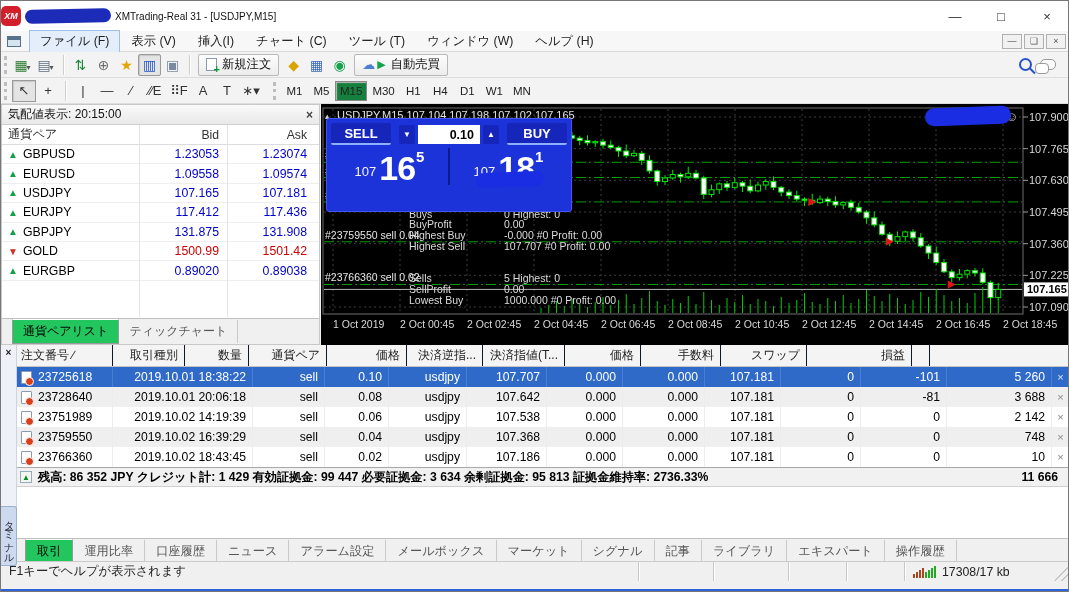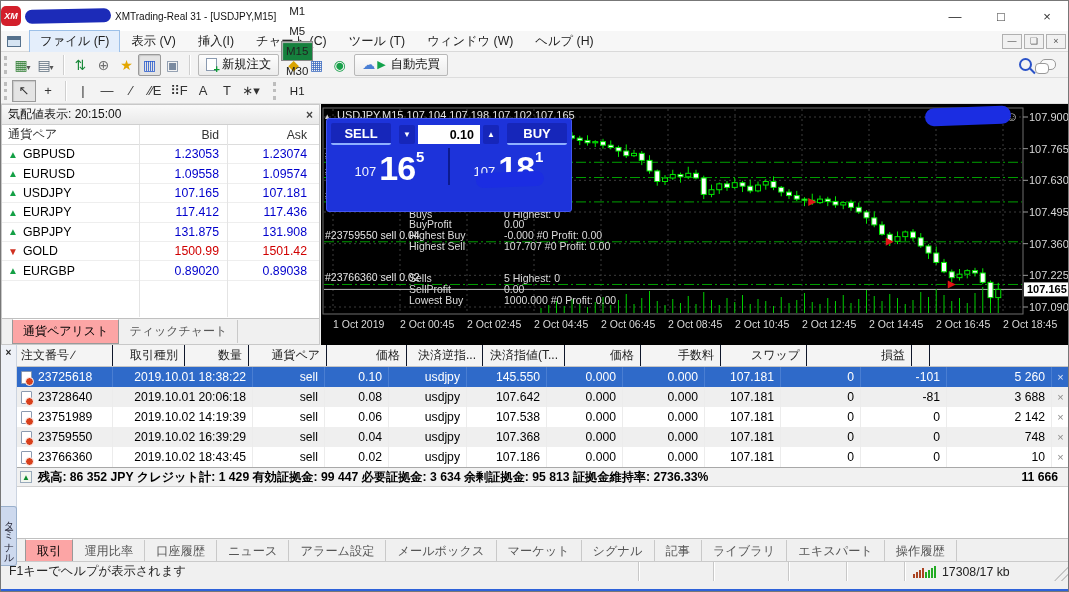--- a/index.html
+++ b/index.html
@@ -65,21 +65,21 @@
   .mw-c0 { width:137px; padding-left:6px; } .mw-c1 { width:88px; text-align:right; padding-right:8px; } .mw-c2 { width:88px; text-align:right; padding-right:8px; }
   .mwrow { height:19.4px; display:flex; align-items:center; font-size:12.3px; border-bottom:1px solid #eee; }
   .mwrow .sym { width:137px; padding-left:6px; display:flex; align-items:center; gap:5px; color:#000; }
   .mwrow .arr { font-size:10px; }
   .mwrow.up .arr { color:#14a045; } .mwrow.down .arr { color:#d03020; }
   .mwrow .num { width:88px; text-align:right; padding-right:8px; color:#0000cc; }
   .mwrow.down .num { color:#d00000; }
   .mw-colsep { position:absolute; top:20px; bottom:27px; width:1px; background:#e4e4e4; }
   .mw-tabs { position:absolute; left:0; right:0; top:213px; height:26px; background:#f0f0f0; border-top:1px solid #c0c0c0; display:flex; align-items:flex-start; padding:0 0 0 10px; font-size:12px; }
   .btab { padding:3px 10px; color:#555; border-right:1px solid #c9c9c9; margin-top:1px; }
-  .btab.active { background:#fca5a5; border:1px solid #999; border-top-color:#fff; color:#000; margin-top:0; }
+  .btab.active { background:#22c55e; border:1px solid #999; border-top-color:#fff; color:#000; margin-top:0; }
 
   
   .chartwin { position:absolute; left:320px; top:103px; width:749px; height:241px; background:#000; }
   .chartwin svg { position:absolute; left:0; top:0; }
   .octrade { position:absolute; left:5px; top:14px; width:246px; height:94px; background:#1d33da; border:1px solid #4456f0; border-radius:3px; z-index:5; padding:4px; color:#fff; }
   .oc-row1 { display:flex; align-items:center; gap:3px; }
   .oc-btn { background:#1626ba; border-bottom:2px solid #8fb0ff; border-radius:2px; width:60px; text-align:center; font-size:13px; font-weight:bold; padding:3px 0 2px; }
   .oc-spin { background:#1626ba; width:16px; text-align:center; font-size:8px; padding:5px 0; border-radius:2px; }
   .oc-vol { background:#fff; color:#000; width:62px; text-align:right; padding:3px 6px 2px; font-size:12.5px; font-weight:bold; }
   .oc-row2 { display:flex; margin-top:3px; }
@@ -207,21 +207,21 @@
         <span class="tool alt" data-name="vertical-line-tool-button">|</span>
         <span class="tool" data-name="horizontal-line-tool-button">—</span>
         <span class="tool alt" data-name="trendline-tool-button">∕</span>
         <span class="tool" data-name="equidistant-channel-tool-button">∕∕E</span>
         <span class="tool alt" data-name="fibonacci-tool-button">⠿F</span>
         <span class="tool" data-name="text-tool-button">A</span>
         <span class="tool alt" data-name="label-tool-button">T</span>
         <span class="tool" data-name="arrows-tool-button">∗▾</span>
       </span>
     <span class="grip" data-name="toolbar-grip" style="margin-left:10px;"></span>
-    <span style="display:flex;align-items:center;flex-direction:column;">
+    <span style="display:flex;align-items:center;">
 
     <span class="tf" data-name="timeframe-m1-button">M1</span>
         <span class="tf alt" data-name="timeframe-m5-button">M5</span>
         <span class="tf active" data-name="timeframe-m15-button">M15</span>
         <span class="tf alt" data-name="timeframe-m30-button">M30</span>
         <span class="tf" data-name="timeframe-h1-button">H1</span>
         <span class="tf alt" data-name="timeframe-h4-button">H4</span>
         <span class="tf" data-name="timeframe-d1-button">D1</span>
         <span class="tf alt" data-name="timeframe-w1-button">W1</span>
         <span class="tf" data-name="timeframe-mn-button">MN</span>
@@ -645,21 +645,21 @@
 
       <div class="orow active" data-name="order-row-23725618">
             <div class="c0">
               <span class="odoc" data-name="order-icon"></span>
               <span>23725618</span>
             </div>
             <div class="c1">2019.10.01 18:38:22</div>
             <div class="c2">sell</div>
             <div class="c3">0.10</div>
             <div class="c4">usdjpy</div>
-            <div class="c5">145.550</div>
+            <div class="c5">107.707</div>
             <div class="c6">0.000</div>
             <div class="c7">0.000</div>
             <div class="c8">107.181</div>
             <div class="c9">0</div>
             <div class="c10">-101</div>
             <div class="c11">5 260</div>
             <div class="c12" data-name="close-position-button">×</div>
           </div>
           <div class="orow alt" data-name="order-row-23728640">
             <div class="c0">

